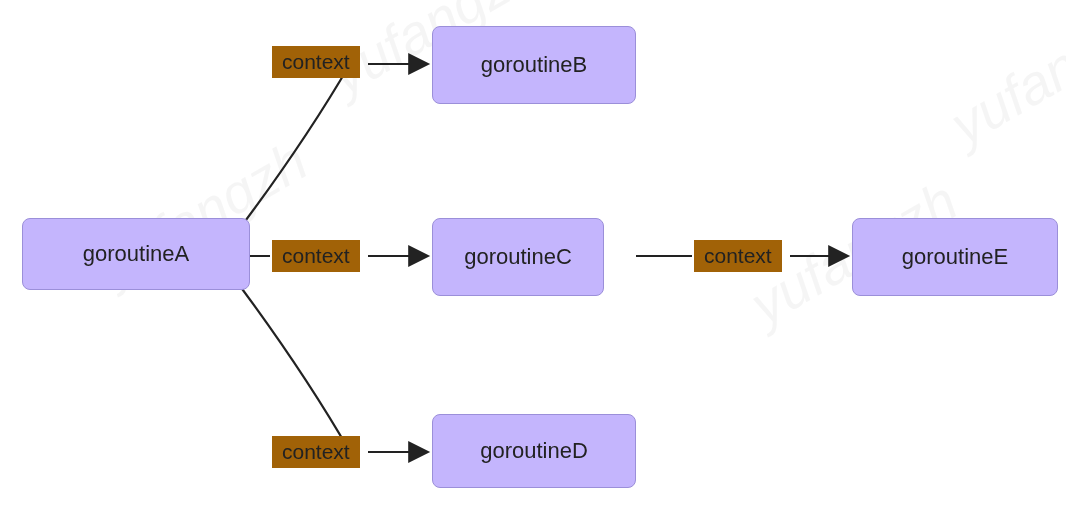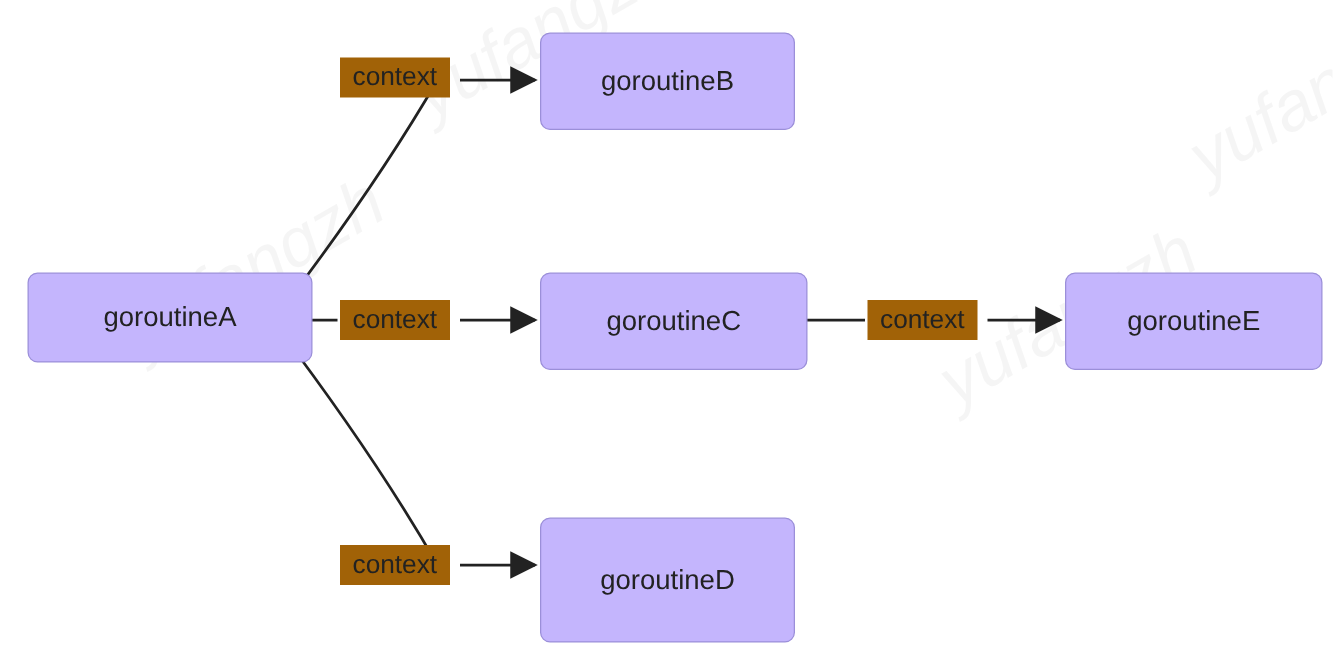--- a/index.html
+++ b/index.html
@@ -75,20 +75,20 @@
       <path d="M 368 256 L 428 256" marker-end="url(#arrowhead)"></path>
       <path d="M 222 262 Q 300 365 350 452"></path>
       <path d="M 368 452 L 428 452" marker-end="url(#arrowhead)"></path>
       <path d="M 636 256 L 692 256"></path>
       <path d="M 790 256 L 848 256" marker-end="url(#arrowhead)"></path>
     </g>
 </svg>
 
 <div class="node" style="left:22px;top:218px;width:228px;height:72px;">goroutineA</div>
 <div class="node" style="left:432px;top:26px;width:204px;height:78px;">goroutineB</div>
-<div class="node" style="left:432px;top:218px;width:214px;height:78px;">goroutineC</div>
-<div class="node" style="left:432px;top:414px;width:204px;height:100px;">goroutineD</div>
+<div class="node" style="left:432px;top:218px;width:172px;height:78px;">goroutineC</div>
+<div class="node" style="left:432px;top:414px;width:204px;height:74px;">goroutineD</div>
 <div class="node" style="left:852px;top:218px;width:206px;height:78px;">goroutineE</div>
 
 <div class="edge-label" style="left:272px;top:46px;">context</div>
 <div class="edge-label" style="left:272px;top:240px;">context</div>
 <div class="edge-label" style="left:272px;top:436px;">context</div>
 <div class="edge-label" style="left:694px;top:240px;">context</div>
 
 </body></html>

